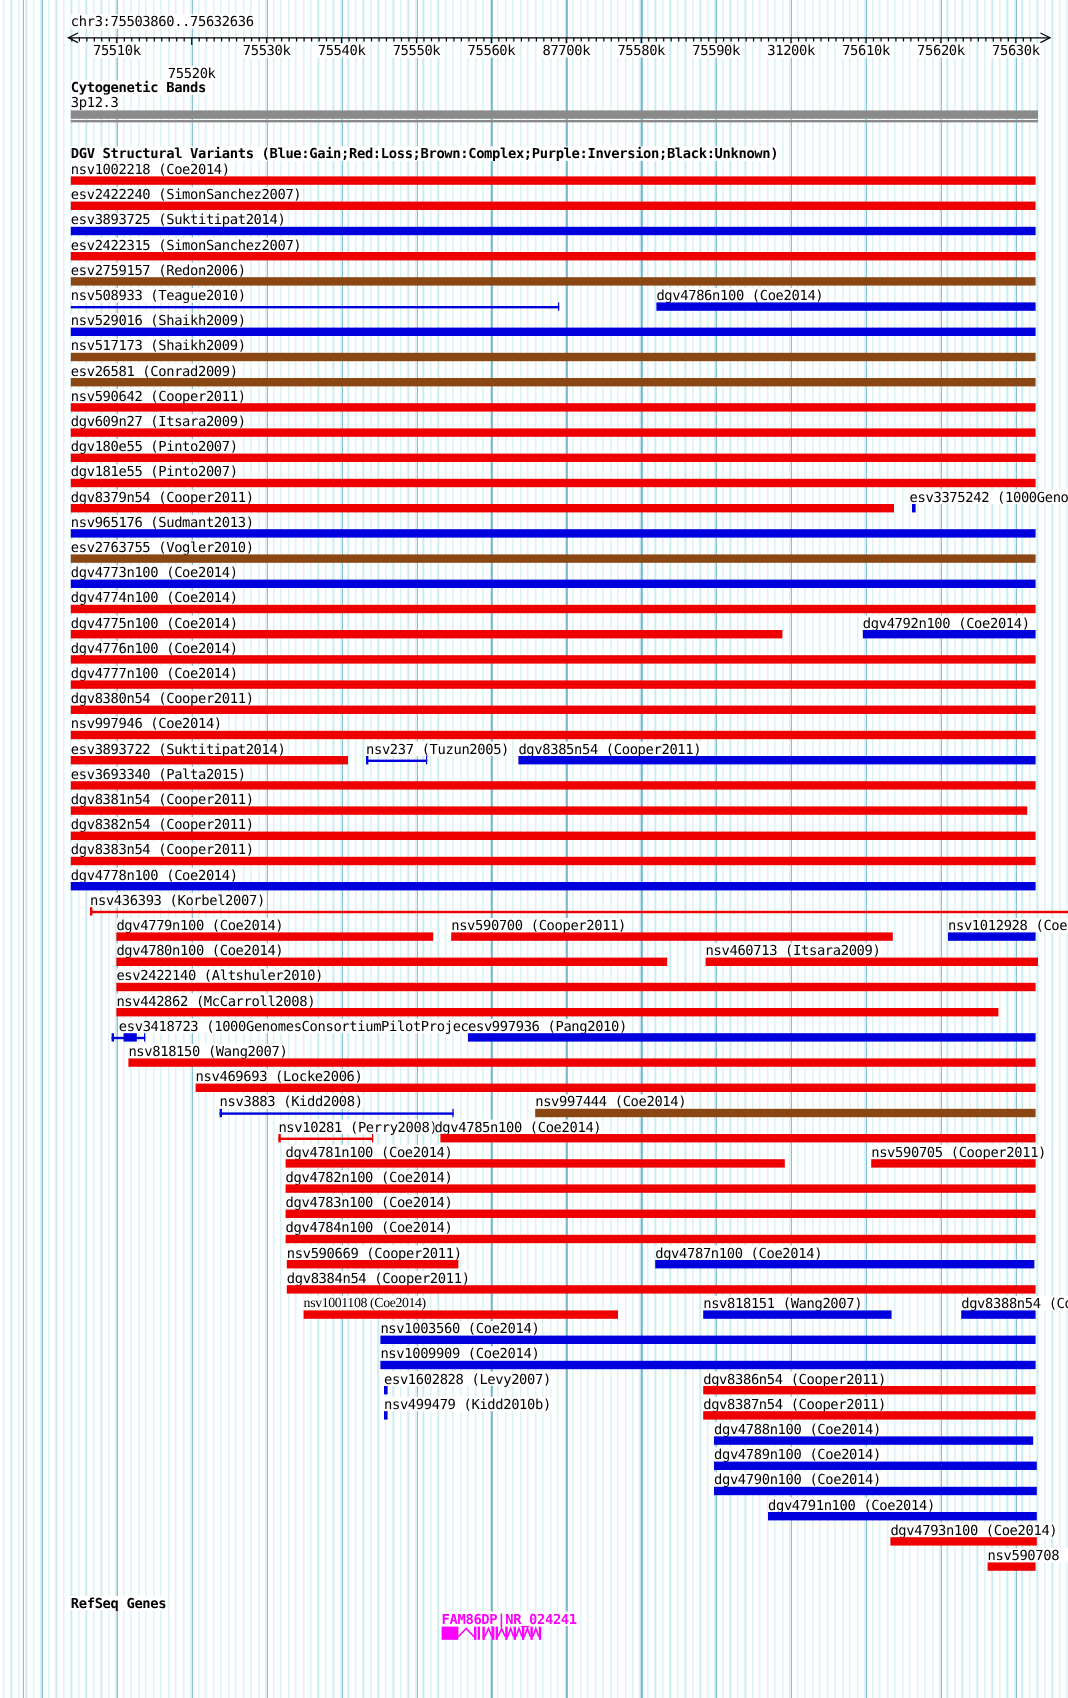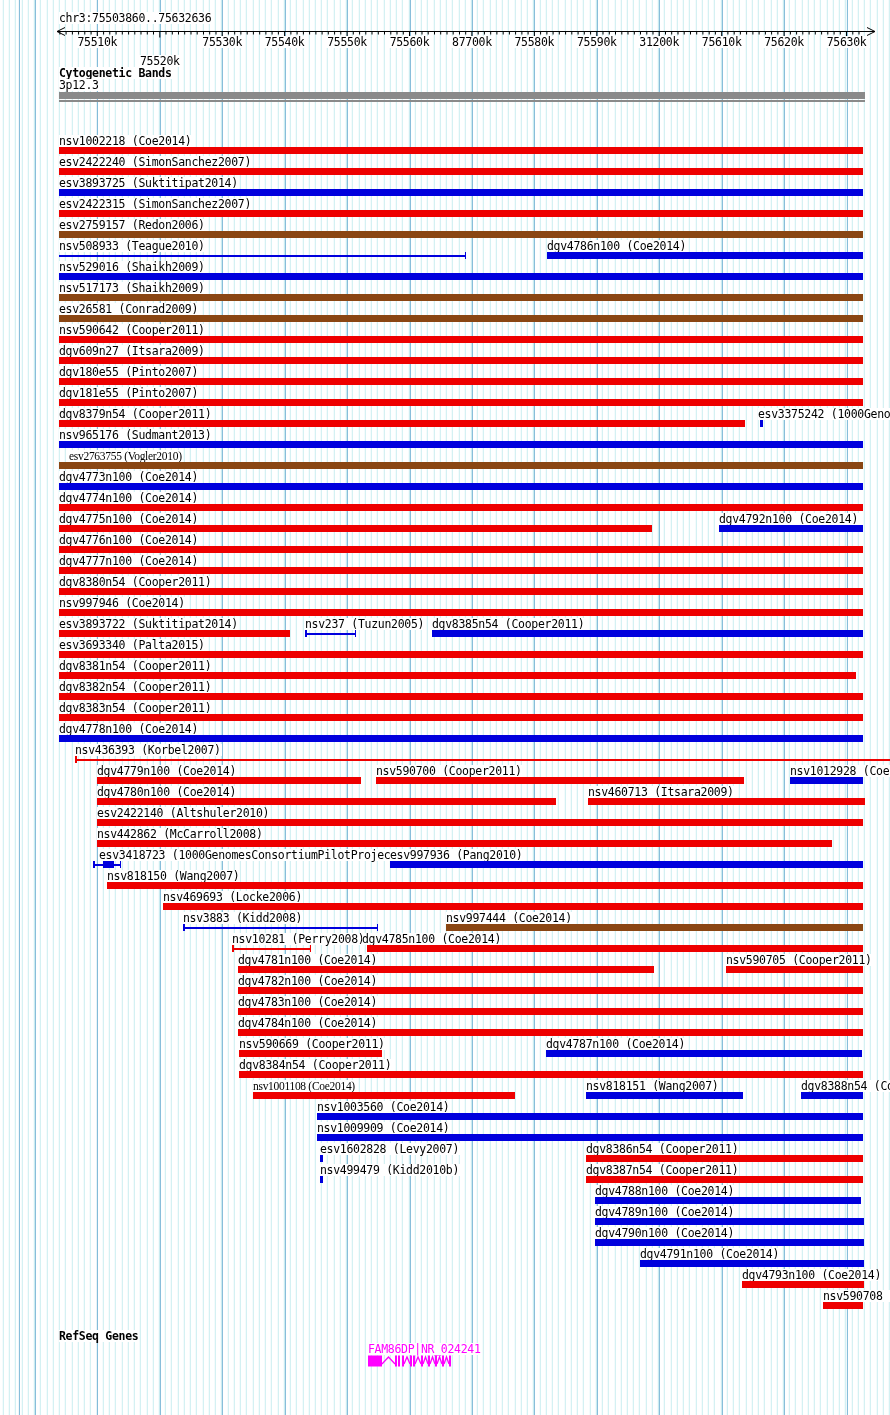--- a/index.html
+++ b/index.html
@@ -9,21 +9,21 @@
     background-image:
       repeating-linear-gradient(90deg,#79b6d6 0 1px,transparent 1px 62.43px),
       repeating-linear-gradient(90deg,#c9edf0 0 1px,transparent 1px 6.24px);
     background-position:34.9px 0, 2.8px 0;
   }
   .lbl{
     position:absolute;font-size:11.5px;line-height:12px;letter-spacing:-0.3px;
     white-space:pre;background:#fff;color:#000;padding:0 1px 0 0;
   }
   .bold{font-weight:bold;}
-  .magenta{color:#ff00ff;}
+  .magenta{color:#ff00ff;font-weight:bold;}
   .tickdigits{text-align:center;width:46px;margin-left:-23px;padding:0;}
   .glyph{position:absolute;}
   svg{position:absolute;left:0;overflow:visible;}
 </style>
 </head>
 <body>
 
 <div class="page">
   <div class="lbl" style="left:59px;top:12px">chr3:75503860..75632636</div>
   <svg id="ruler" width="890" height="22" style="top:24px">
@@ -174,20 +174,21 @@
       <div class="lbl tickdigits" style="left: 721.674px; top: 36px;">75610k</div>
       <div class="lbl tickdigits" style="left: 784.108px; top: 36px;">75620k</div>
       <div class="lbl tickdigits" style="left: 846.542px; top: 36px;">75630k</div>
     </div>
 
   <div class="lbl bold" style="left:59px;top:67px">Cytogenetic Bands</div>
   <div class="lbl" style="left:59px;top:79px">3p12.3</div>
   <div class="glyph" id="cyto-bar" style="left: 59px; top: 92px; width: 806px; height: 7px; background: rgb(138, 138, 138);"></div>
   <div class="glyph" id="cyto-underline" style="left: 59px; top: 100px; width: 806px; height: 2px; background: rgb(138, 138, 138);"></div>
 
+  <div class="lbl bold" style="left:59px;top:122px">DGV Structural Variants (Blue:Gain;Red:Loss;Brown:Complex;Purple:Inversion;Black:Unknown)</div>
   <div id="variants">
       <div class="lbl" style="left: 59px; top: 135px;">nsv1002218 (Coe2014)</div>
       <div class="glyph" style="left: 59px; top: 147px; width: 804px; height: 7px; background: rgb(238, 0, 0);"></div>
       <div class="lbl" style="left: 59px; top: 156px;">esv2422240 (SimonSanchez2007)</div>
       <div class="glyph" style="left: 59px; top: 168px; width: 804px; height: 7px; background: rgb(238, 0, 0);"></div>
       <div class="lbl" style="left: 59px; top: 177px;">esv3893725 (Suktitipat2014)</div>
       <div class="glyph" style="left: 59px; top: 189px; width: 804px; height: 7px; background: rgb(0, 0, 221);"></div>
       <div class="lbl" style="left: 59px; top: 198px;">esv2422315 (SimonSanchez2007)</div>
       <div class="glyph" style="left: 59px; top: 210px; width: 804px; height: 7px; background: rgb(238, 0, 0);"></div>
       <div class="lbl" style="left: 59px; top: 219px;">esv2759157 (Redon2006)</div>
@@ -210,21 +211,21 @@
       <div class="lbl" style="left: 59px; top: 366px;">dgv180e55 (Pinto2007)</div>
       <div class="glyph" style="left: 59px; top: 378px; width: 804px; height: 7px; background: rgb(238, 0, 0);"></div>
       <div class="lbl" style="left: 59px; top: 387px;">dgv181e55 (Pinto2007)</div>
       <div class="glyph" style="left: 59px; top: 399px; width: 804px; height: 7px; background: rgb(238, 0, 0);"></div>
       <div class="lbl" style="left: 59px; top: 408px;">dgv8379n54 (Cooper2011)</div>
       <div class="glyph" style="left: 59px; top: 420px; width: 686px; height: 7px; background: rgb(238, 0, 0);"></div>
       <div class="lbl" style="left: 758px; top: 408px;">esv3375242 (1000Genome</div>
       <div class="glyph" style="left: 760px; top: 420px; width: 3px; height: 7px; background: rgb(0, 0, 221);"></div>
       <div class="lbl" style="left: 59px; top: 429px;">nsv965176 (Sudmant2013)</div>
       <div class="glyph" style="left: 59px; top: 441px; width: 804px; height: 7px; background: rgb(0, 0, 221);"></div>
-      <div class="lbl" style="left: 69px; top: 450px; font-family: Liberation Serif, serif;">esv2763755 (Vogler2010)</div>
+      <div class="lbl" style="left: 59px; top: 450px;">esv2763755 (Vogler2010)</div>
       <div class="glyph" style="left: 59px; top: 462px; width: 804px; height: 7px; background: rgb(138, 70, 19);"></div>
       <div class="lbl" style="left: 59px; top: 471px;">dgv4773n100 (Coe2014)</div>
       <div class="glyph" style="left: 59px; top: 483px; width: 804px; height: 7px; background: rgb(0, 0, 221);"></div>
       <div class="lbl" style="left: 59px; top: 492px;">dgv4774n100 (Coe2014)</div>
       <div class="glyph" style="left: 59px; top: 504px; width: 804px; height: 7px; background: rgb(238, 0, 0);"></div>
       <div class="lbl" style="left: 59px; top: 513px;">dgv4775n100 (Coe2014)</div>
       <div class="glyph" style="left: 59px; top: 525px; width: 593px; height: 7px; background: rgb(238, 0, 0);"></div>
       <div class="lbl" style="left: 719px; top: 513px;">dgv4792n100 (Coe2014)</div>
       <div class="glyph" style="left: 719px; top: 525px; width: 144px; height: 7px; background: rgb(0, 0, 221);"></div>
       <div class="lbl" style="left: 59px; top: 534px;">dgv4776n100 (Coe2014)</div>

